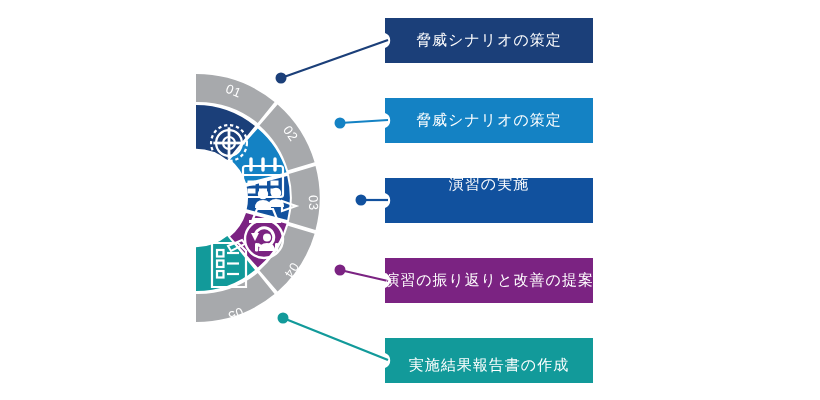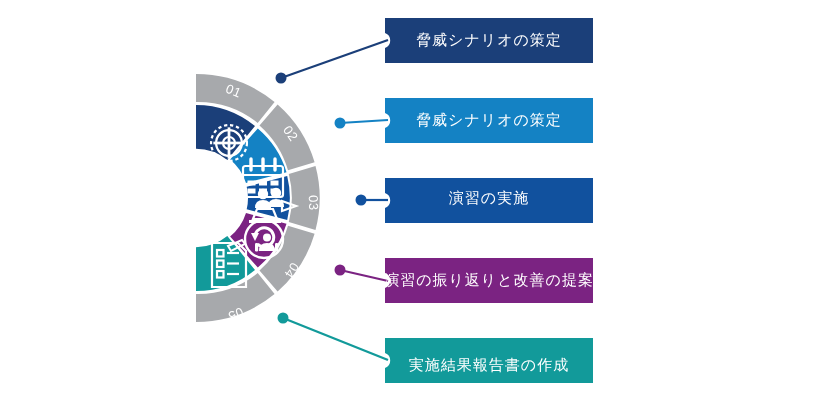--- a/index.html
+++ b/index.html
@@ -150,21 +150,21 @@
       <path fill="#129a9a" d="M385 338 h208 v45 h-208 v-15 a8 8 0 0 0 0 -15 z"></path>
     </g>
   </svg>
 
   <div class="label-box" style="left:385px;top:18px;width:208px;height:45px;">
     <span class="label-text">脅威シナリオの策定</span>
   </div>
   <div class="label-box" style="left:385px;top:98px;width:208px;height:45px;">
     <span class="label-text">脅威シナリオの策定</span>
   </div>
-  <div class="label-box" style="left:385px;top:176px;width:208px;height:45px;">
+  <div class="label-box" style="left:385px;top:162px;width:208px;height:45px;">
     <span class="label-text">演習の実施</span>
   </div>
   <div class="label-box" style="left:385px;top:258px;width:208px;height:45px;text-align:right;">
     <span class="label-text">演習の振り返りと改善の提案</span>
   </div>
   <div class="label-box" style="left:385px;top:338px;width:208px;height:55px;">
     <span class="label-text">実施結果報告書の作成</span>
   </div>
 
 </div>

